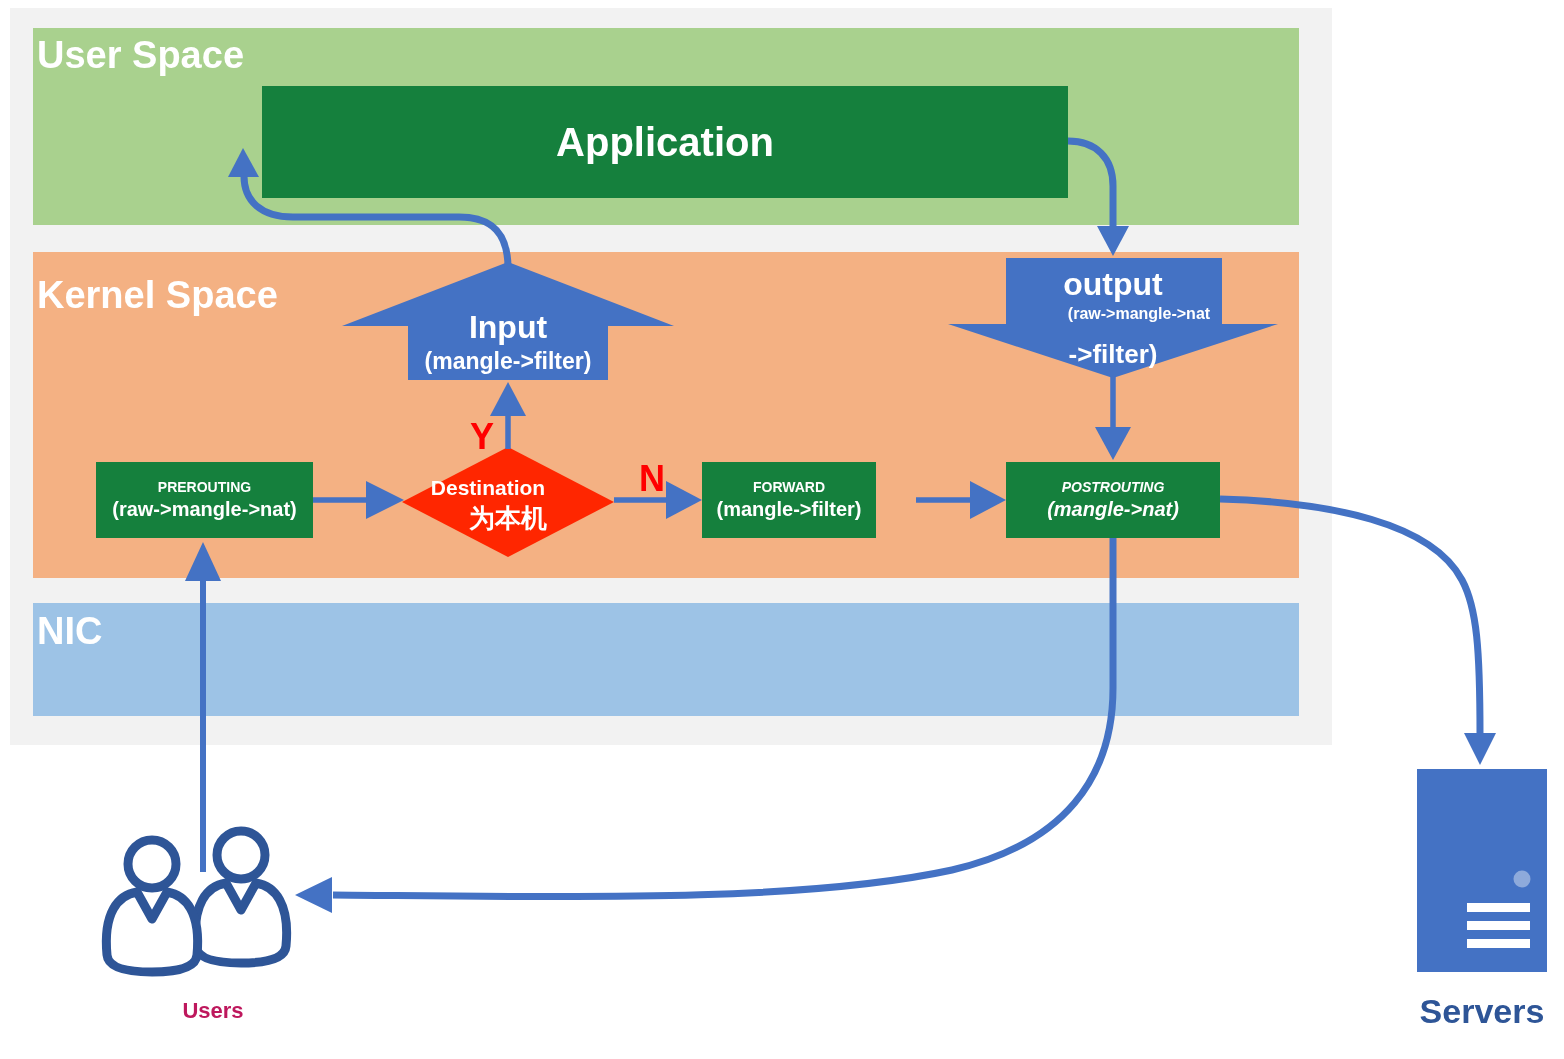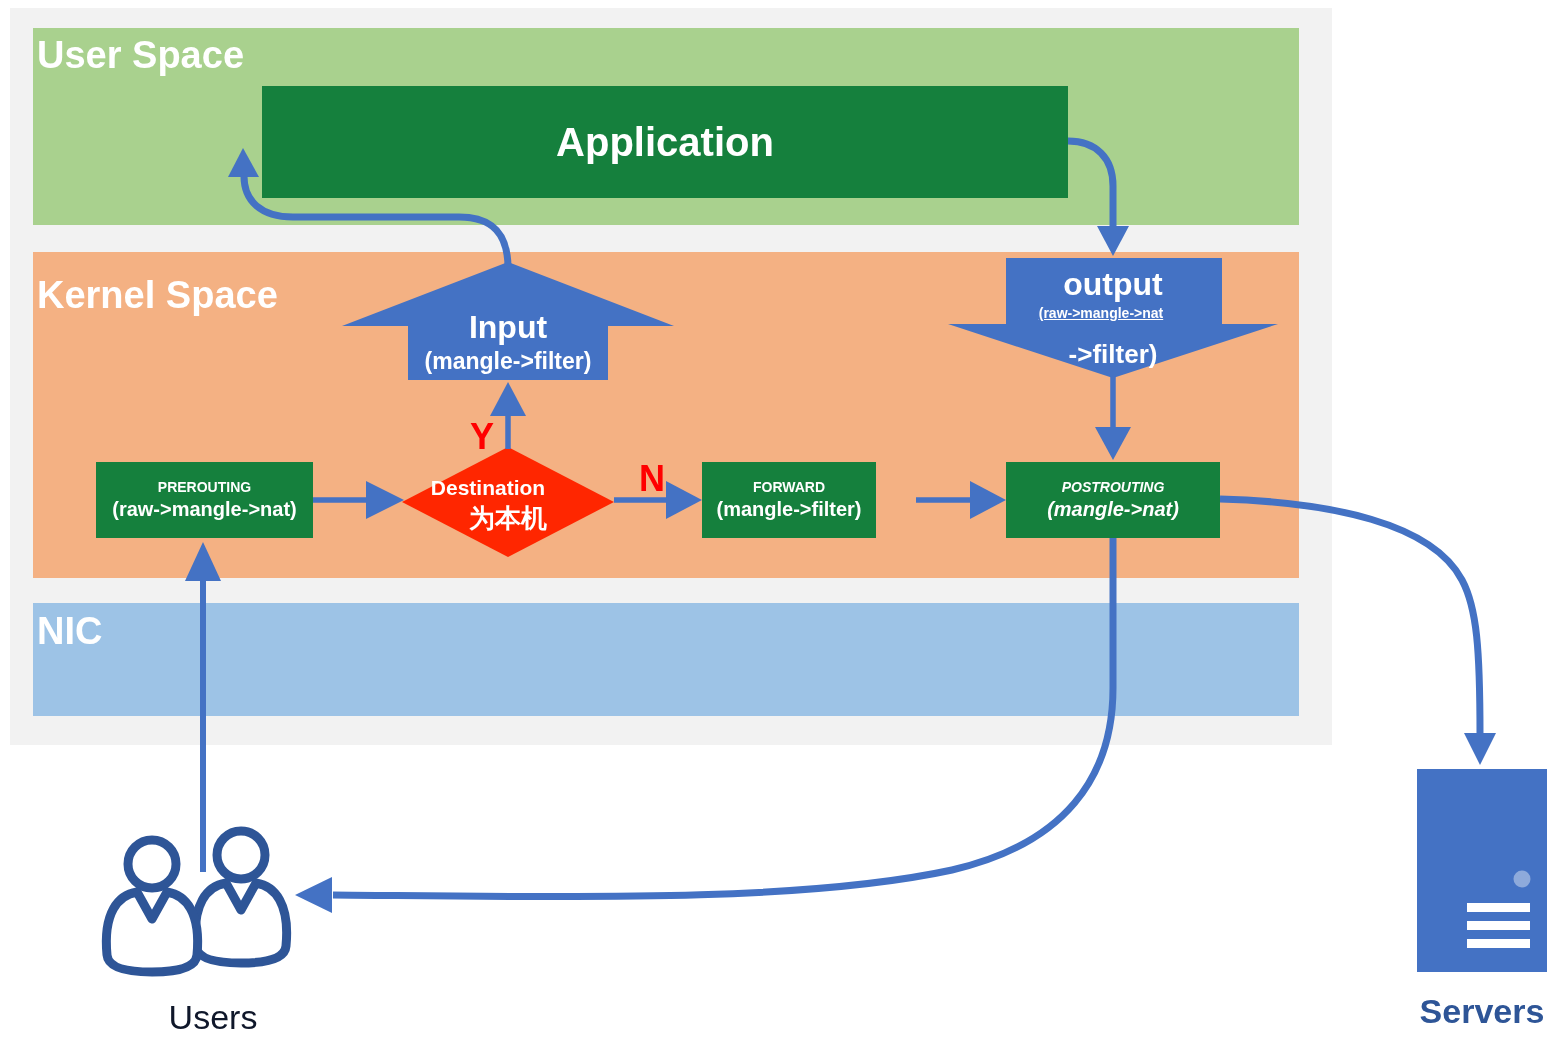--- a/index.html
+++ b/index.html
@@ -22,28 +22,28 @@
   .node .t2{font-size:20px;}
   .lbl{position:absolute;z-index:4;white-space:nowrap;}
   .band-lbl{color:#ffffff;font-size:38px;font-weight:bold;}
   .lbl-user{left:37px;top:34px;}
   .lbl-kernel{left:37px;top:274px;}
   .lbl-nic{left:37px;top:610px;}
   .ctr{text-align:center;color:#ffffff;font-weight:bold;}
   .lbl-input{left:408px;top:302px;width:200px;font-size:32px;margin-top:7px;}
   .lbl-input-sub{left:388px;top:348px;width:240px;font-size:23px;}
   .lbl-output{left:1013px;top:266px;width:200px;font-size:32px;}
-  .lbl-output-sub1{left:981px;top:305px;width:240px;font-size:14px;text-decoration:underline;}
+  .lbl-output-sub1{left:1019px;top:305px;width:240px;font-size:16px;}
   .lbl-output-sub2{left:993px;top:339px;width:240px;font-size:26px;}
   .lbl-dest{left:388px;top:476px;width:200px;font-size:21px;}
   .lbl-dest-sub{left:408px;top:501px;width:200px;font-size:26px;}
   .red-lbl{color:#FF0000;font-size:36px;font-weight:bold;text-align:center;width:40px;}
   .lbl-y{left:462px;top:416px;}
   .lbl-n{left:632px;top:458px;}
-  .lbl-users{left:113px;top:998px;width:200px;font-size:34px;font-weight:normal;color:#0f172a;text-align:center;}
+  .lbl-users{left:113px;top:998px;width:200px;font-size:22px;font-weight:bold;color:#be185d;text-align:center;}
   .lbl-servers{left:1382px;top:992px;width:200px;font-size:34px;font-weight:bold;color:#2E5597;text-align:center;}
 </style>
 </head>
 <body>
 
 <div class="canvas">
 
   <div class="panel"></div>
   <div class="band band-user"></div>
   <div class="band band-kernel"></div>

